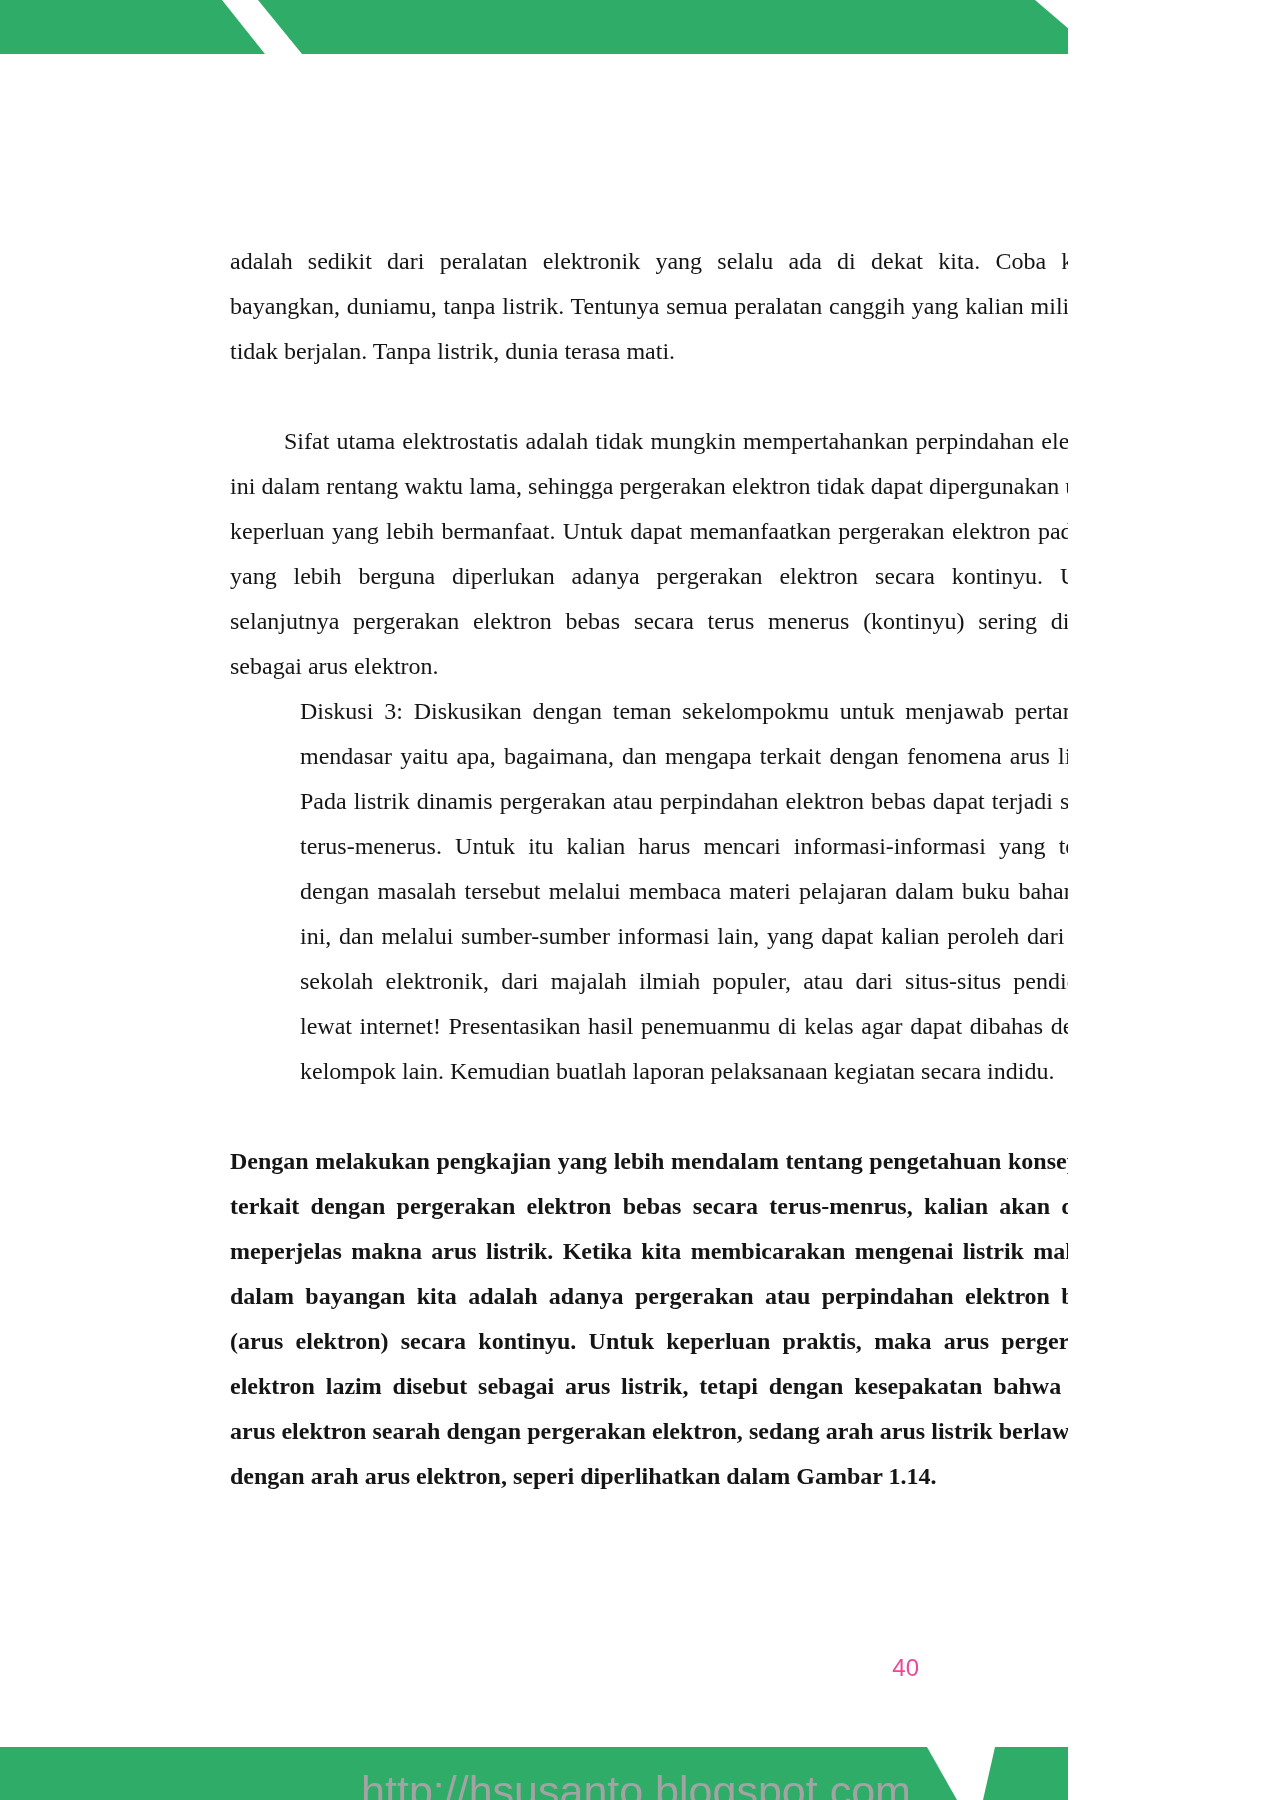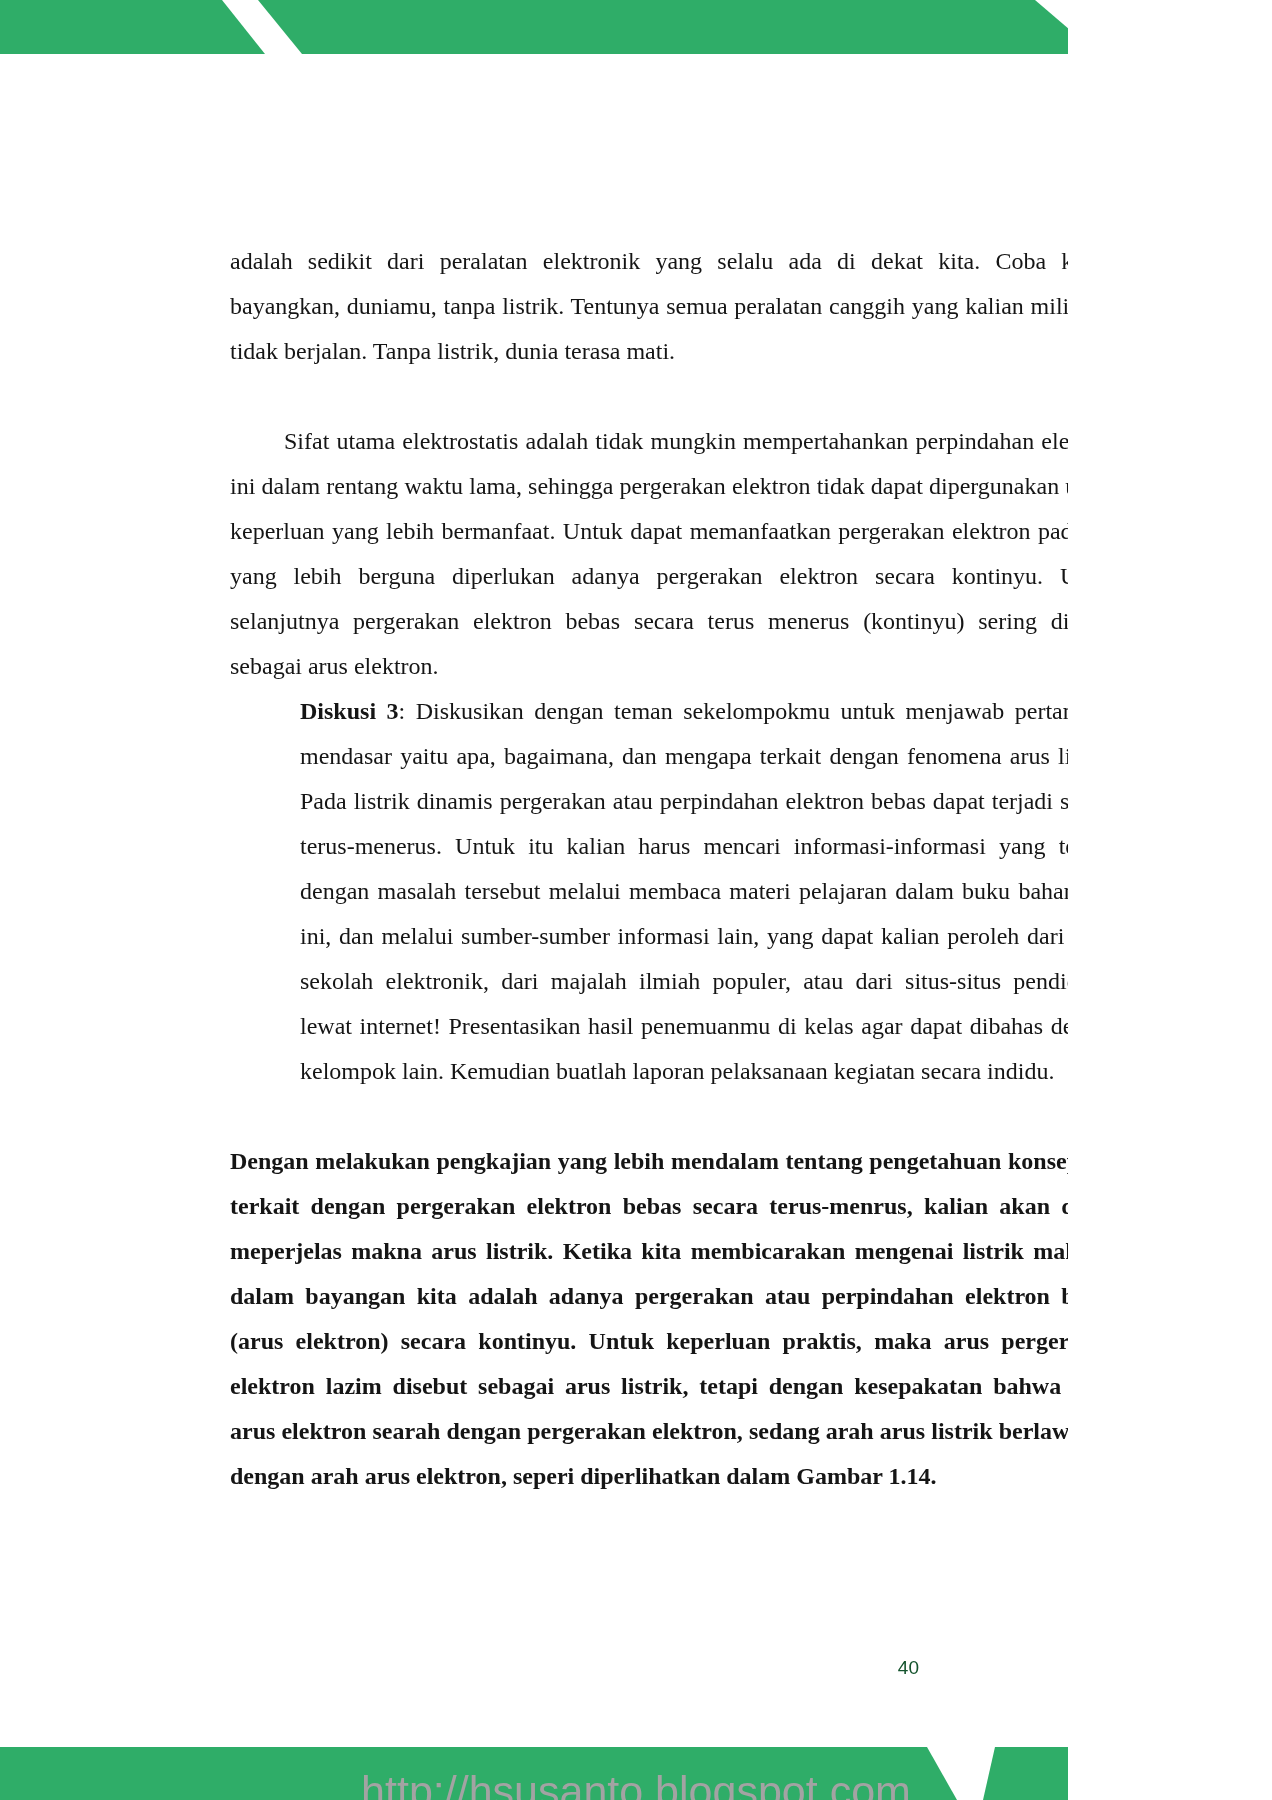--- a/index.html
+++ b/index.html
@@ -22,31 +22,31 @@
     left: 230px;
     top: 239px;
     width: 890px;
     font-size: 24px;
     line-height: 45px;
     text-align: justify;
   }
   .content p { margin: 0; }
   .para-2 { margin-top: 45px !important; text-indent: 54px; }
   .discussion { margin-left: 70px !important; }
-  .discussion .lead { font-weight: bold; }
+  .discussion .lead { font-weight: normal; }
   .para-3 { margin-top: 45px !important; font-weight: bold; }
 
   .page-number {
     position: absolute;
     top: 1652px;
     right: 149px;
     font-family: "Liberation Sans", "DejaVu Sans", sans-serif;
-    font-size: 19px;
+    font-size: 24px;
     line-height: 32px;
-    color: #14532d;
+    color: #ec4899;
   }
   .watermark {
     position: absolute;
     top: 1767px;
     left: 0;
     width: 1272px;
     text-align: center;
     font-family: "Liberation Sans", "DejaVu Sans", sans-serif;
     font-size: 43px;
     line-height: 48px;

